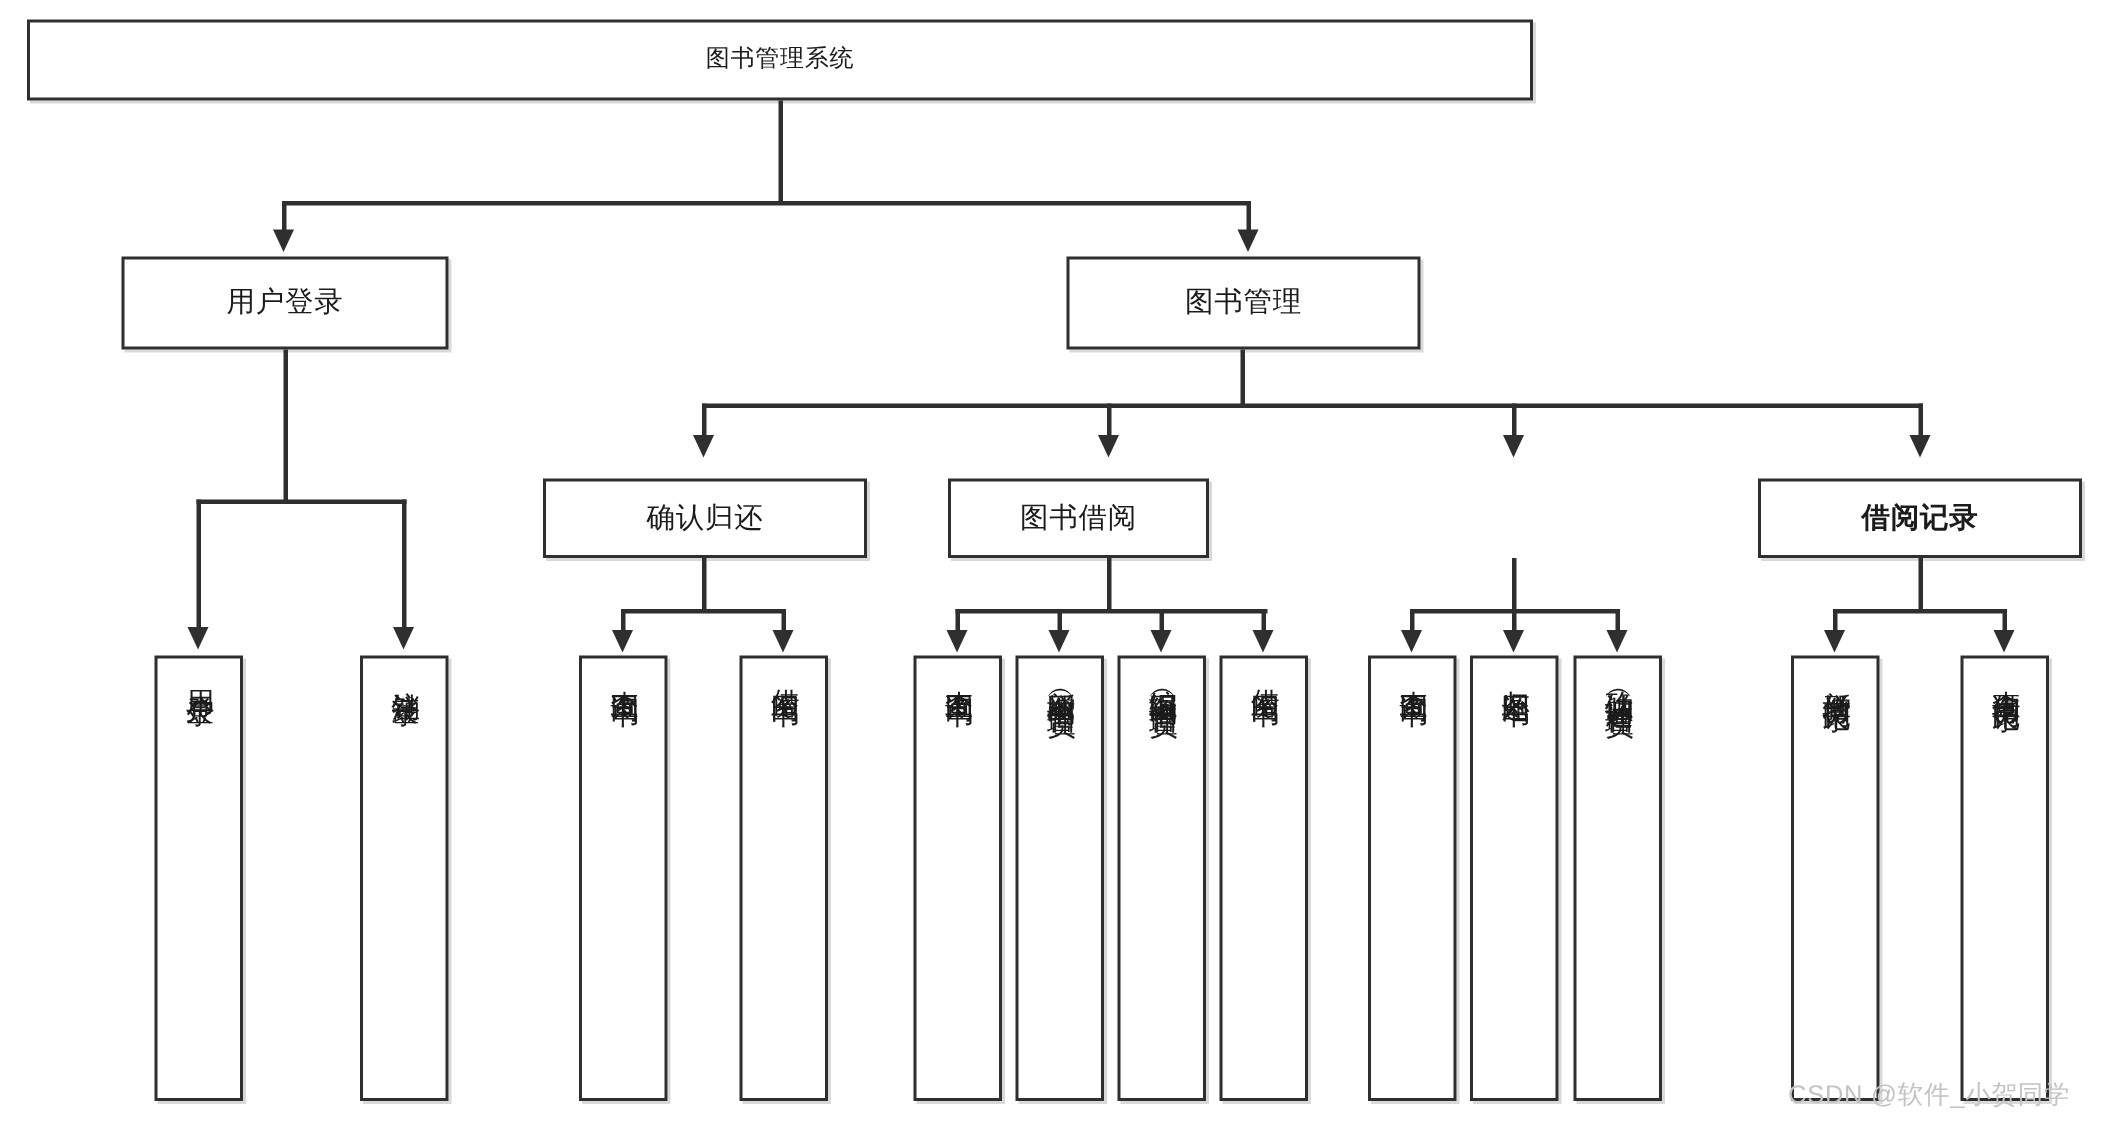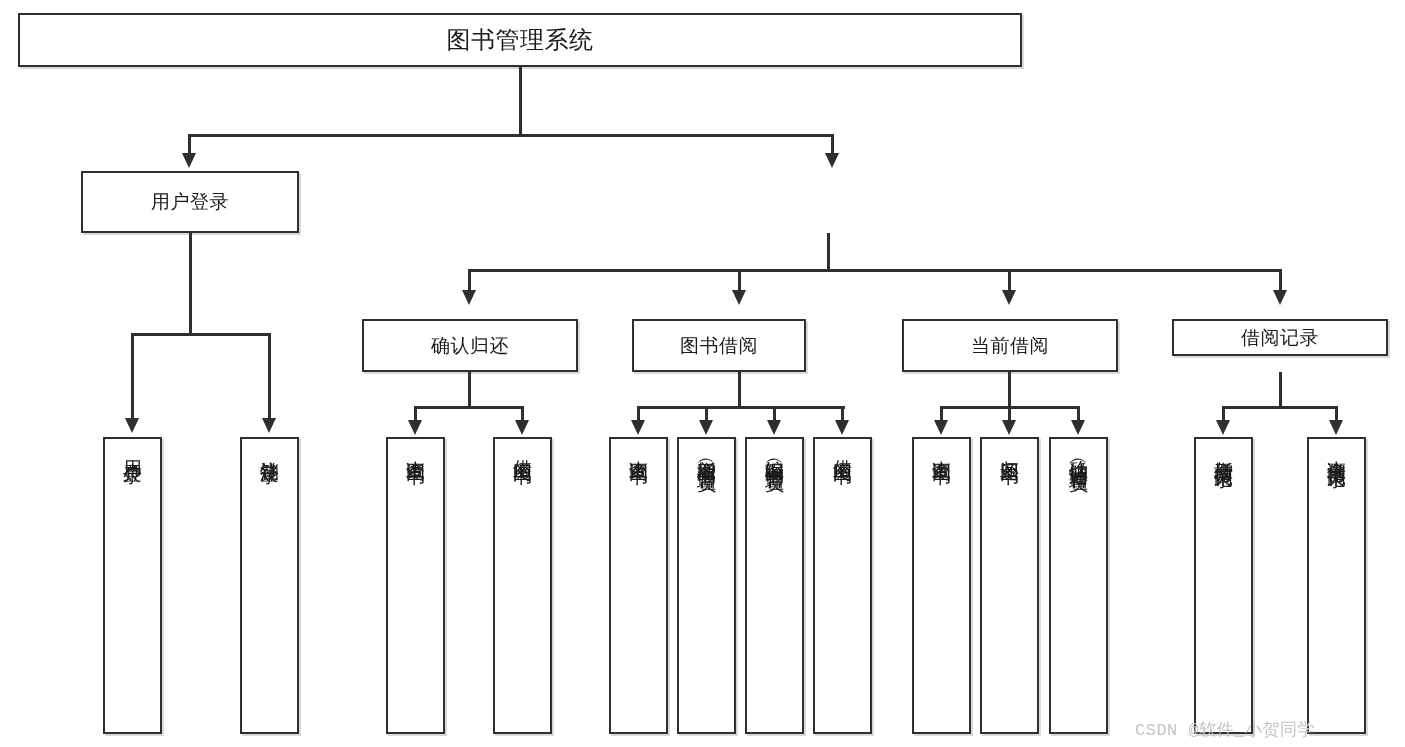--- a/index.html
+++ b/index.html
@@ -29,21 +29,21 @@
     align-items: center;
     justify-content: center;
     color: #1b1b1b;
   }
   .node .label {
     font-size: 19px;
     line-height: 1.25;
     letter-spacing: 0.5px;
     white-space: nowrap;
   }
-  .node.root .label { font-size: 24px; }
+  .node.root .label { font-size: 16px; }
   .node.level2 .label { font-size: 19px; }
   .node.level3 .label { font-size: 19px; }
 
   
   .node.leaf {
     align-items: flex-start;
     justify-content: center;
     padding-top: 6px;
   }
   .node.leaf .label {
@@ -99,20 +99,23 @@
   <div class="vline" style="left:188px; top:134px; width:3px; height:22px;"></div>
   <div class="arrow" style="left:182px; top:153px;"></div>
 
   <div class="vline" style="left:831px; top:134px; width:3px; height:22px;"></div>
   <div class="arrow" style="left:825px; top:153px;"></div>
 
   <div class="node level2" style="left:81px; top:171px; width:218px; height:62px;">
     <span class="label">用户登录</span>
   </div>
 
+  <div class="node level2" style="left:711px; top:171px; width:236px; height:62px;">
+    <span class="label">图书管理</span>
+  </div>
 
   <div class="vline" style="left:189px; top:233px; width:3px; height:101px;"></div>
   <div class="hline" style="left:131px; top:333px; width:140px; height:3px;"></div>
   <div class="vline" style="left:131px; top:333px; width:3px; height:87px;"></div>
   <div class="arrow" style="left:125px; top:418px;"></div>
   <div class="vline" style="left:268px; top:333px; width:3px; height:87px;"></div>
   <div class="arrow" style="left:262px; top:418px;"></div>
 
   <div class="vline" style="left:827px; top:233px; width:3px; height:38px;"></div>
   <div class="hline" style="left:468px; top:269px; width:814px; height:3px;"></div>
@@ -128,24 +131,21 @@
 
   <div class="vline" style="left:1279px; top:269px; width:3px; height:24px;"></div>
   <div class="arrow" style="left:1273px; top:290px;"></div>
 
   <div class="node level3" style="left:362px; top:319px; width:216px; height:53px;">
     <span class="label">确认归还</span>
   </div>
   <div class="node level3" style="left:632px; top:319px; width:174px; height:53px;">
     <span class="label">图书借阅</span>
   </div>
-  <div class="node level3" style="left:902px; top:319px; width:216px; height:53px;">
-    <span class="label">当前借阅</span>
-  </div>
-  <div class="node level3" style="left:1172px; top:319px; width:216px; height:37px;">
+  <div class="node level3" style="left:1172px; top:319px; width:216px; height:53px;font-weight:bold;">
     <span class="label">借阅记录</span>
   </div>
 
   <div class="vline" style="left:468px; top:372px; width:3px; height:36px;"></div>
   <div class="hline" style="left:414px; top:406px; width:110px; height:3px;"></div>
   <div class="vline" style="left:414px; top:406px; width:3px; height:16px;"></div>
   <div class="arrow" style="left:408px; top:420px;"></div>
   <div class="vline" style="left:521px; top:406px; width:3px; height:16px;"></div>
   <div class="arrow" style="left:515px; top:420px;"></div>
 
@@ -213,15 +213,15 @@
     <span class="label">确认归还（管理员）</span>
   </div>
 
   <div class="node leaf" style="left:1194px; top:437px; width:59px; height:297px;">
     <span class="label">新增借阅记录</span>
   </div>
   <div class="node leaf" style="left:1307px; top:437px; width:59px; height:297px;">
     <span class="label">查询借阅记录</span>
   </div>
 
-  <div id="watermark" style="left:1135px; top:718px;font-family:Liberation Mono, monospace;">CSDN @软件_小贺同学</div>
+  <div id="watermark" style="left:1192px; top:718px;">CSDN @软件_小贺同学</div>
 
 </div>
 
 </body></html>

